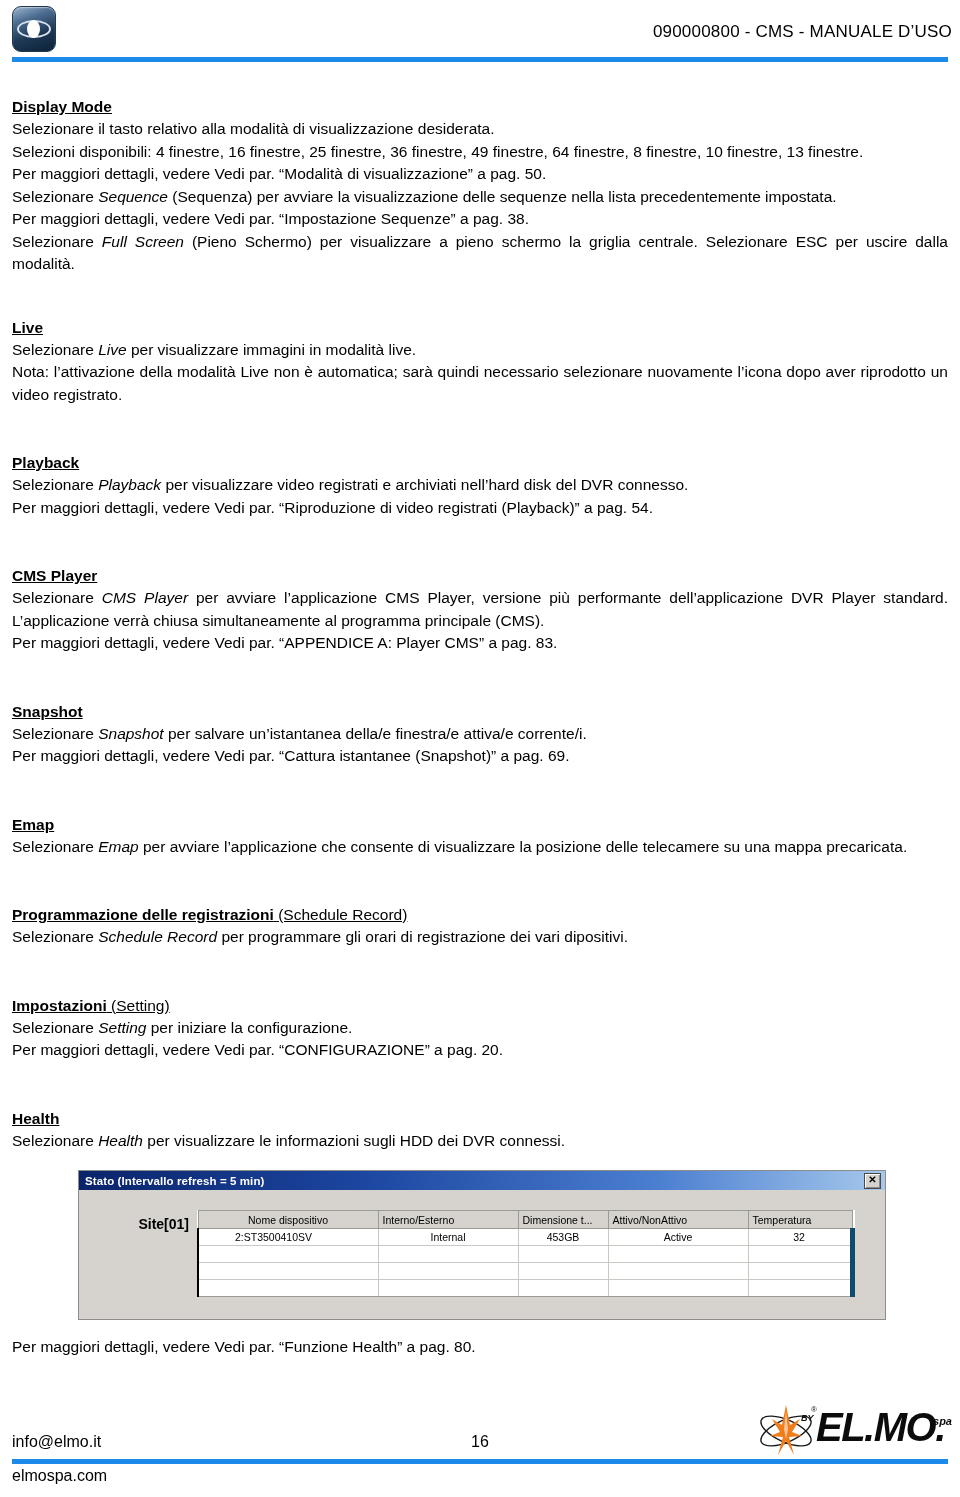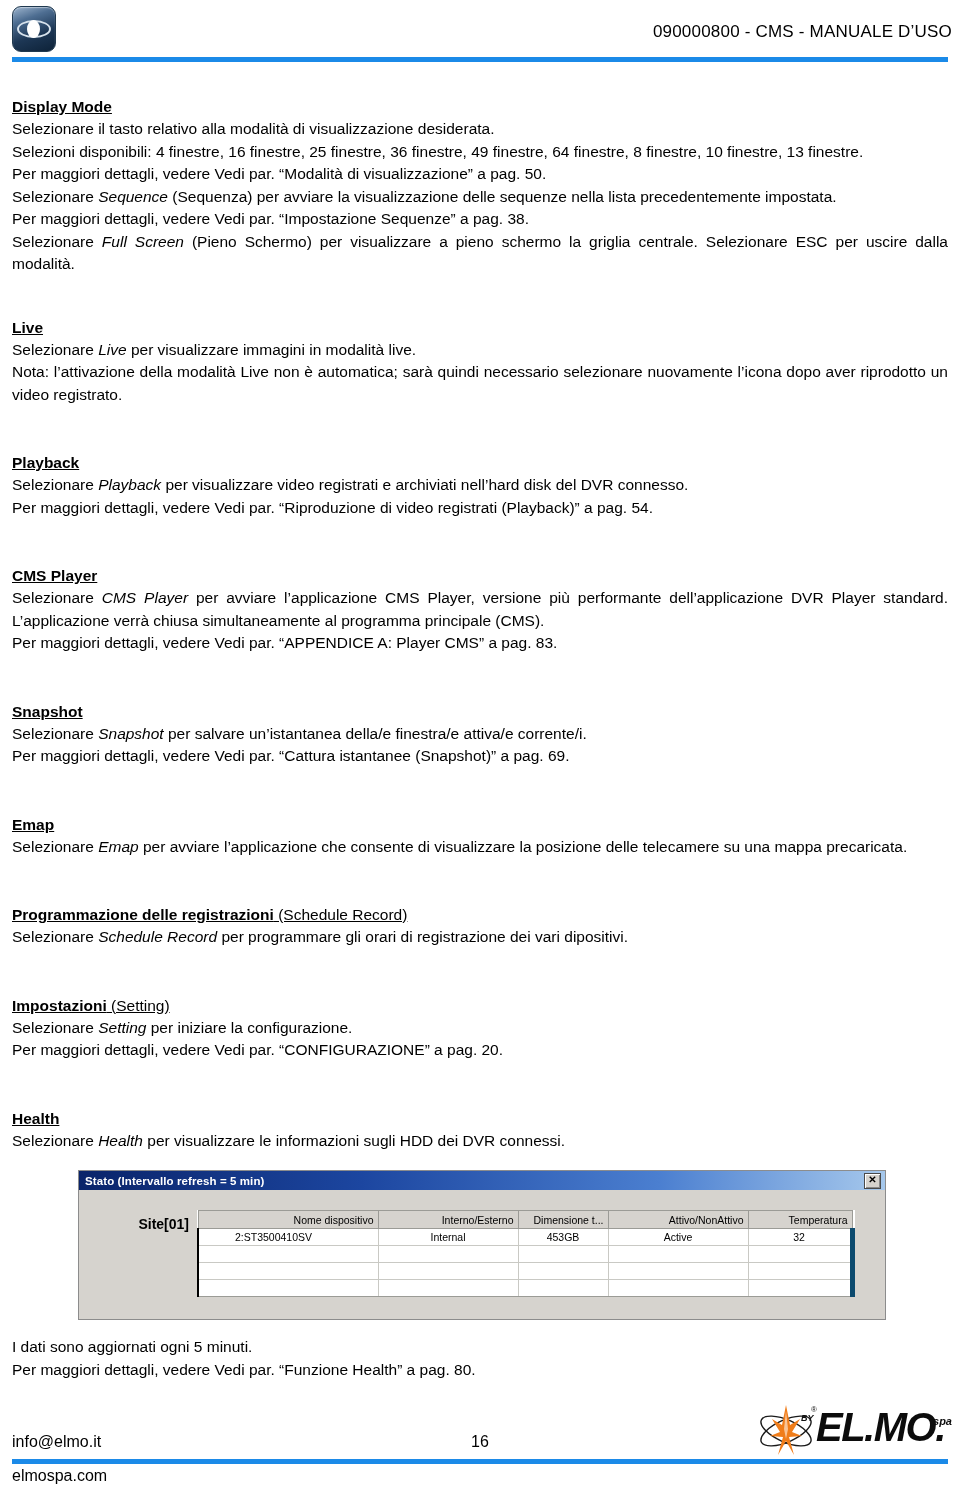--- a/index.html
+++ b/index.html
@@ -164,24 +164,24 @@
     table-layout: fixed;
   }
   .dlg-table th {
     background: #d6d3ce;
     border: 1px solid #9b9b96;
     font-size: 10.5px;
     font-weight: normal;
     color: #000;
     height: 17px;
     padding: 0 4px;
-    text-align: right;
-    white-space: nowrap;
-  }
-  .dlg-table th.lefted { text-align: right; }
+    text-align: left;
+    white-space: nowrap;
+  }
+  .dlg-table th.lefted { text-align: center; }
   .dlg-table td {
     border: 1px solid #c9c9c4;
     border-top: none;
     font-size: 10.5px;
     height: 16px;
     padding: 0 4px;
     text-align: center;
     color: #000;
     white-space: nowrap;
   }
@@ -420,21 +420,20 @@
             <td></td>
             <td></td>
           </tr>
         </tbody>
       </table>
     </div>
   </div>
 </div>
 
 <div class="tail">
-  <div class="para">I dati sono aggiornati ogni 5 minuti.</div>
   <div class="para">Per maggiori dettagli, vedere Vedi par. “Funzione Health” a pag. 80.</div>
 </div>
 
 <div class="page-footer">
   <div class="footer-logo">
     <svg class="burst" viewBox="0 0 60 52">
       <ellipse cx="30" cy="26" rx="27" ry="11" fill="none" stroke="#1a1a1a" stroke-width="1.4" transform="rotate(24 30 26)"></ellipse>
       <ellipse cx="30" cy="26" rx="27" ry="11" fill="none" stroke="#1a1a1a" stroke-width="1.4" transform="rotate(-24 30 26)"></ellipse>
       <path d="M30 0 L34 20 L44 14 L36 27 L46 31 L33 32 L38 50 L30 36 L22 50 L27 32 L14 31 L24 27 L16 14 L26 20 Z" fill="#f07d1a"></path>
       <path d="M30 6 L32 24 L30 34 L28 24 Z" fill="#ffffff" opacity=".55"></path>

